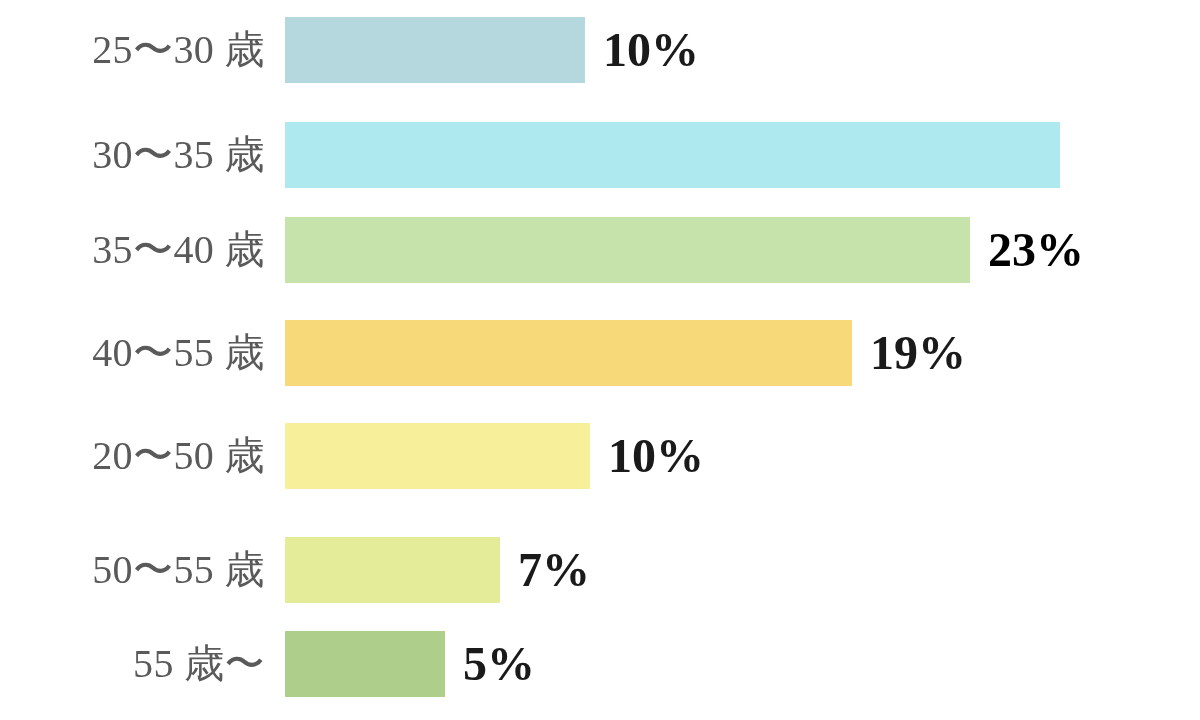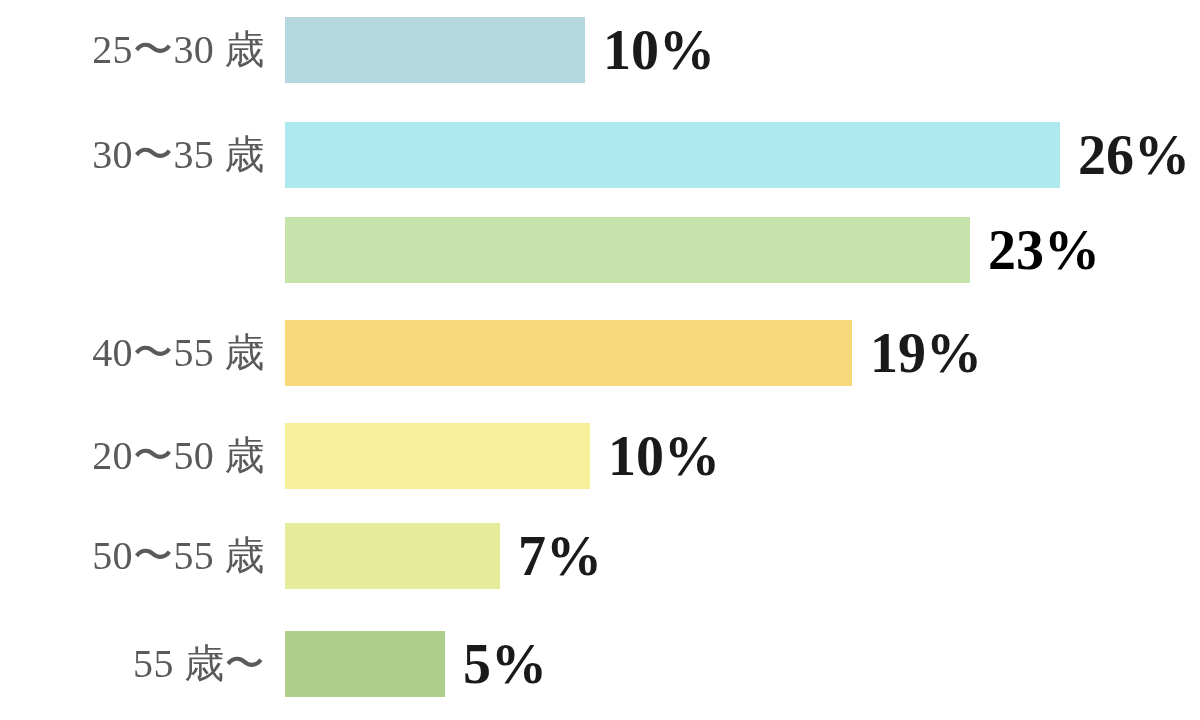--- a/index.html
+++ b/index.html
@@ -56,21 +56,21 @@
     height: 66px;
     display: flex;
     align-items: center;
   }
   .bar {
     height: 66px;
     display: block;
   }
   .bar-value {
     font-family: "Liberation Serif", "DejaVu Serif", serif;
-    font-size: 56px;
+    font-size: 48px;
     font-weight: 700;
     color: #1a1a1a;
     margin-left: 18px;
     line-height: 66px;
     white-space: nowrap;
   }
 </style>
 </head>
 <body style="background: rgb(255, 255, 255);">
 
@@ -82,25 +82,25 @@
       <div class="bar-wrap">
         <span class="bar" style="width: 300px; background: rgb(180, 216, 222);"></span>
         <span class="bar-value" style="color: rgb(26, 26, 26);">10%</span>
       </div>
     </div>
 
     <div class="row" style="top:122px;">
       <div class="row-label" style="color: rgb(90, 90, 90);">30〜35 歳</div>
       <div class="bar-wrap">
         <span class="bar" style="width: 775px; background: rgb(173, 233, 238);"></span>
-        <span class="bar-value" style="color: rgb(26, 26, 26);">26%</span>
       </div>
     </div>
 
     <div class="row" style="top:217px;">
+      <div class="row-label" style="color: rgb(90, 90, 90);">35〜40 歳</div>
       <div class="bar-wrap">
         <span class="bar" style="width: 685px; background: rgb(198, 227, 172);"></span>
         <span class="bar-value" style="color: #000000;">23%</span>
       </div>
     </div>
 
     <div class="row" style="top:320px;">
       <div class="row-label" style="color: rgb(90, 90, 90);">40〜55 歳</div>
       <div class="bar-wrap">
         <span class="bar" style="width: 567px; background: rgb(247, 217, 121);"></span>
@@ -109,21 +109,21 @@
     </div>
 
     <div class="row" style="top:423px;">
       <div class="row-label" style="color: rgb(90, 90, 90);">20〜50 歳</div>
       <div class="bar-wrap">
         <span class="bar" style="width: 305px; background: rgb(248, 239, 154);"></span>
         <span class="bar-value" style="color: rgb(26, 26, 26);">10%</span>
       </div>
     </div>
 
-    <div class="row" style="top:523px;">
+    <div class="row" style="top:537px;">
       <div class="row-label" style="color: rgb(90, 90, 90);">50〜55 歳</div>
       <div class="bar-wrap">
         <span class="bar" style="width: 215px; background: rgb(228, 236, 154);"></span>
         <span class="bar-value" style="color: rgb(26, 26, 26);">7%</span>
       </div>
     </div>
 
     <div class="row" style="top:631px;">
       <div class="row-label" style="color: rgb(90, 90, 90);">55 歳〜</div>
       <div class="bar-wrap">

